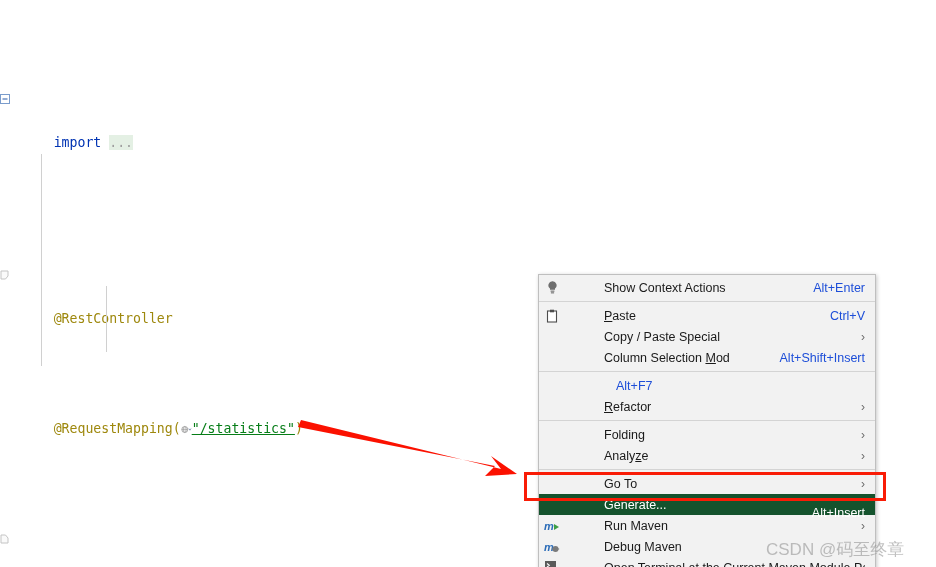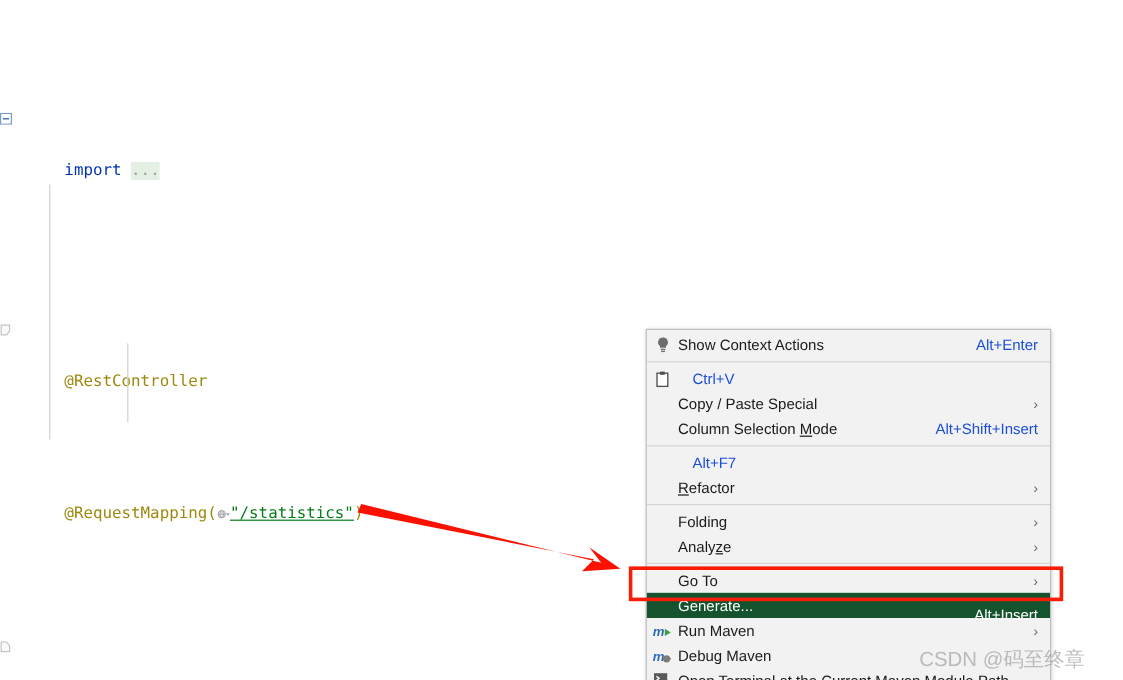--- a/index.html
+++ b/index.html
@@ -85,20 +85,21 @@
     box-sizing: border-box;
   }
   .mi {
     position: relative;
     height: 21px;
     display: flex;
     align-items: center;
     padding: 0 10px 0 0;
     box-sizing: border-box;
     white-space: nowrap;
+    gap: 39px;
   }
   .mi .ico {
     width: 26px;
     min-width: 26px;
     height: 21px;
     display: flex;
     align-items: center;
     justify-content: center;
   }
   .mi .lbl {
@@ -255,20 +256,21 @@
 
   <div class="sep"></div>
 
   <div class="mi">
     <span class="ico">
       <svg width="12" height="14" viewBox="0 0 12 14">
         <rect x="1.5" y="2" width="9" height="11" fill="#ffffff" stroke="#4d4d4d" stroke-width="1.1"></rect>
         <rect x="4" y="0.7" width="4" height="2.6" fill="#4d4d4d"></rect>
       </svg>
     </span>
+    <span class="lbl"><span class="u">P</span><span>aste</span></span>
     <span class="acc">Ctrl+V</span>
   </div>
 
   <div class="mi">
     <span class="ico"></span>
     <span class="lbl">Copy / Paste Special</span>
     <span class="arrow">›</span>
   </div>
 
   <div class="mi">

